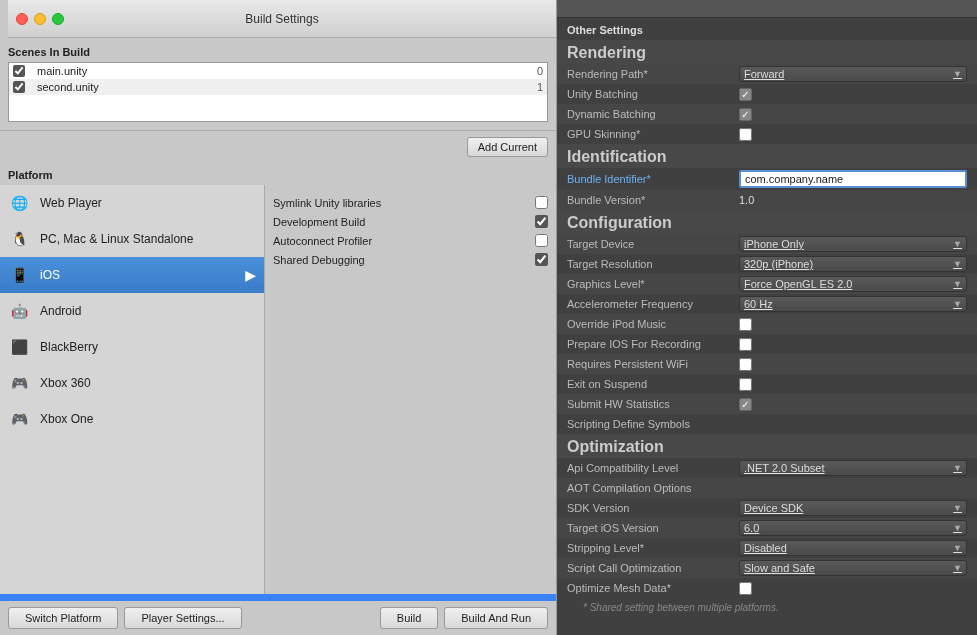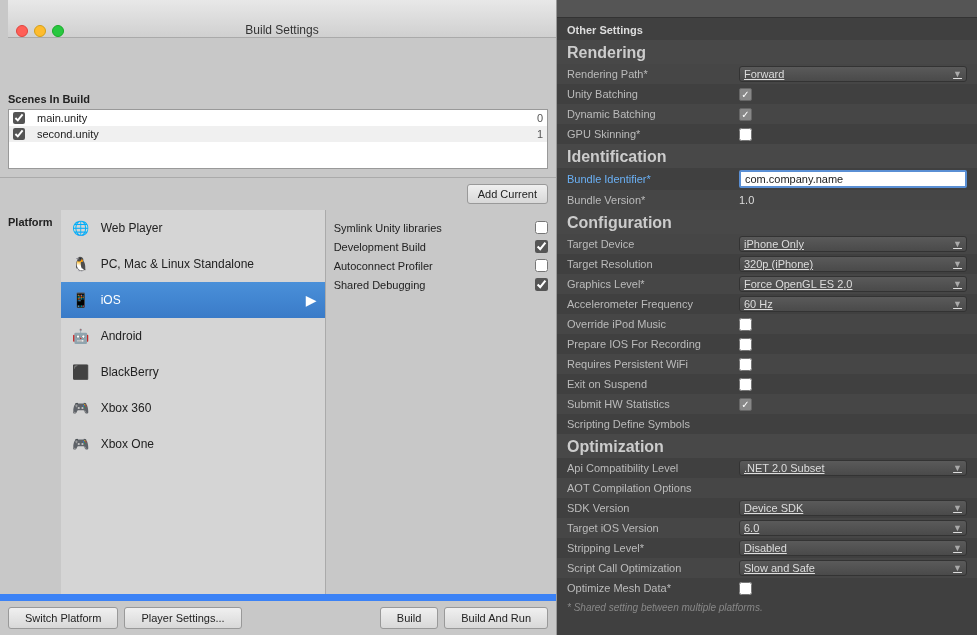--- a/index.html
+++ b/index.html
@@ -19,21 +19,21 @@
       background: #c8c8c8;
       display: flex;
       flex-direction: column;
       border-right: 1px solid #999;
     }
 
     .title-bar {
       background: linear-gradient(to bottom, #e8e8e8, #d0d0d0);
       height: 38px;
       display: flex;
-      align-items: flex-end;
+      align-items: center;
       padding: 0 8px;
       border-bottom: 1px solid #aaa;
       position: relative;
       margin-left: 8px;
     }
 
     .window-controls {
       display: flex;
       gap: 6px;
       align-items: center;
@@ -62,21 +62,20 @@
     .scenes-section {
       padding: 8px;
       background: #c8c8c8;
       border-bottom: 1px solid #aaa;
     }
     .section-header {
       font-weight: bold;
       font-size: 11px;
       color: #222;
       margin-bottom: 4px;
-      margin-top: 47px;
     }
     .scenes-list {
       background: #fff;
       border: 1px solid #999;
       min-height: 60px;
     }
     .scene-item {
       display: flex;
       align-items: center;
       padding: 2px 4px;
@@ -109,20 +108,21 @@
       padding: 3px 10px;
       font-size: 11px;
       color: #222;
       cursor: pointer;
     }
 
     
     .platform-section {
       flex: 1;
       display: flex;
+      flex-direction: column;
       overflow: hidden;
     }
     .platform-label {
       font-weight: bold;
       font-size: 11px;
       color: #222;
       padding: 6px 8px 4px;
       background: #c8c8c8;
     }
     .platform-content {
@@ -285,21 +285,21 @@
       border: 2px solid #5a8fd4;
       border-radius: 2px;
       padding: 1px 4px;
       color: #222;
       font-size: 11px;
     }
 
     .rp-footnote {
       font-size: 10px;
       color: #888;
-      padding: 4px 10px;
+      padding: 4px 26px;
       font-style: italic;
     }
 
     
     .right-panel::-webkit-scrollbar { width: 8px; }
     .right-panel::-webkit-scrollbar-track { background: #333; }
     .right-panel::-webkit-scrollbar-thumb { background: #666; border-radius: 4px; }
 
     .top-strip {
       background: #555;

